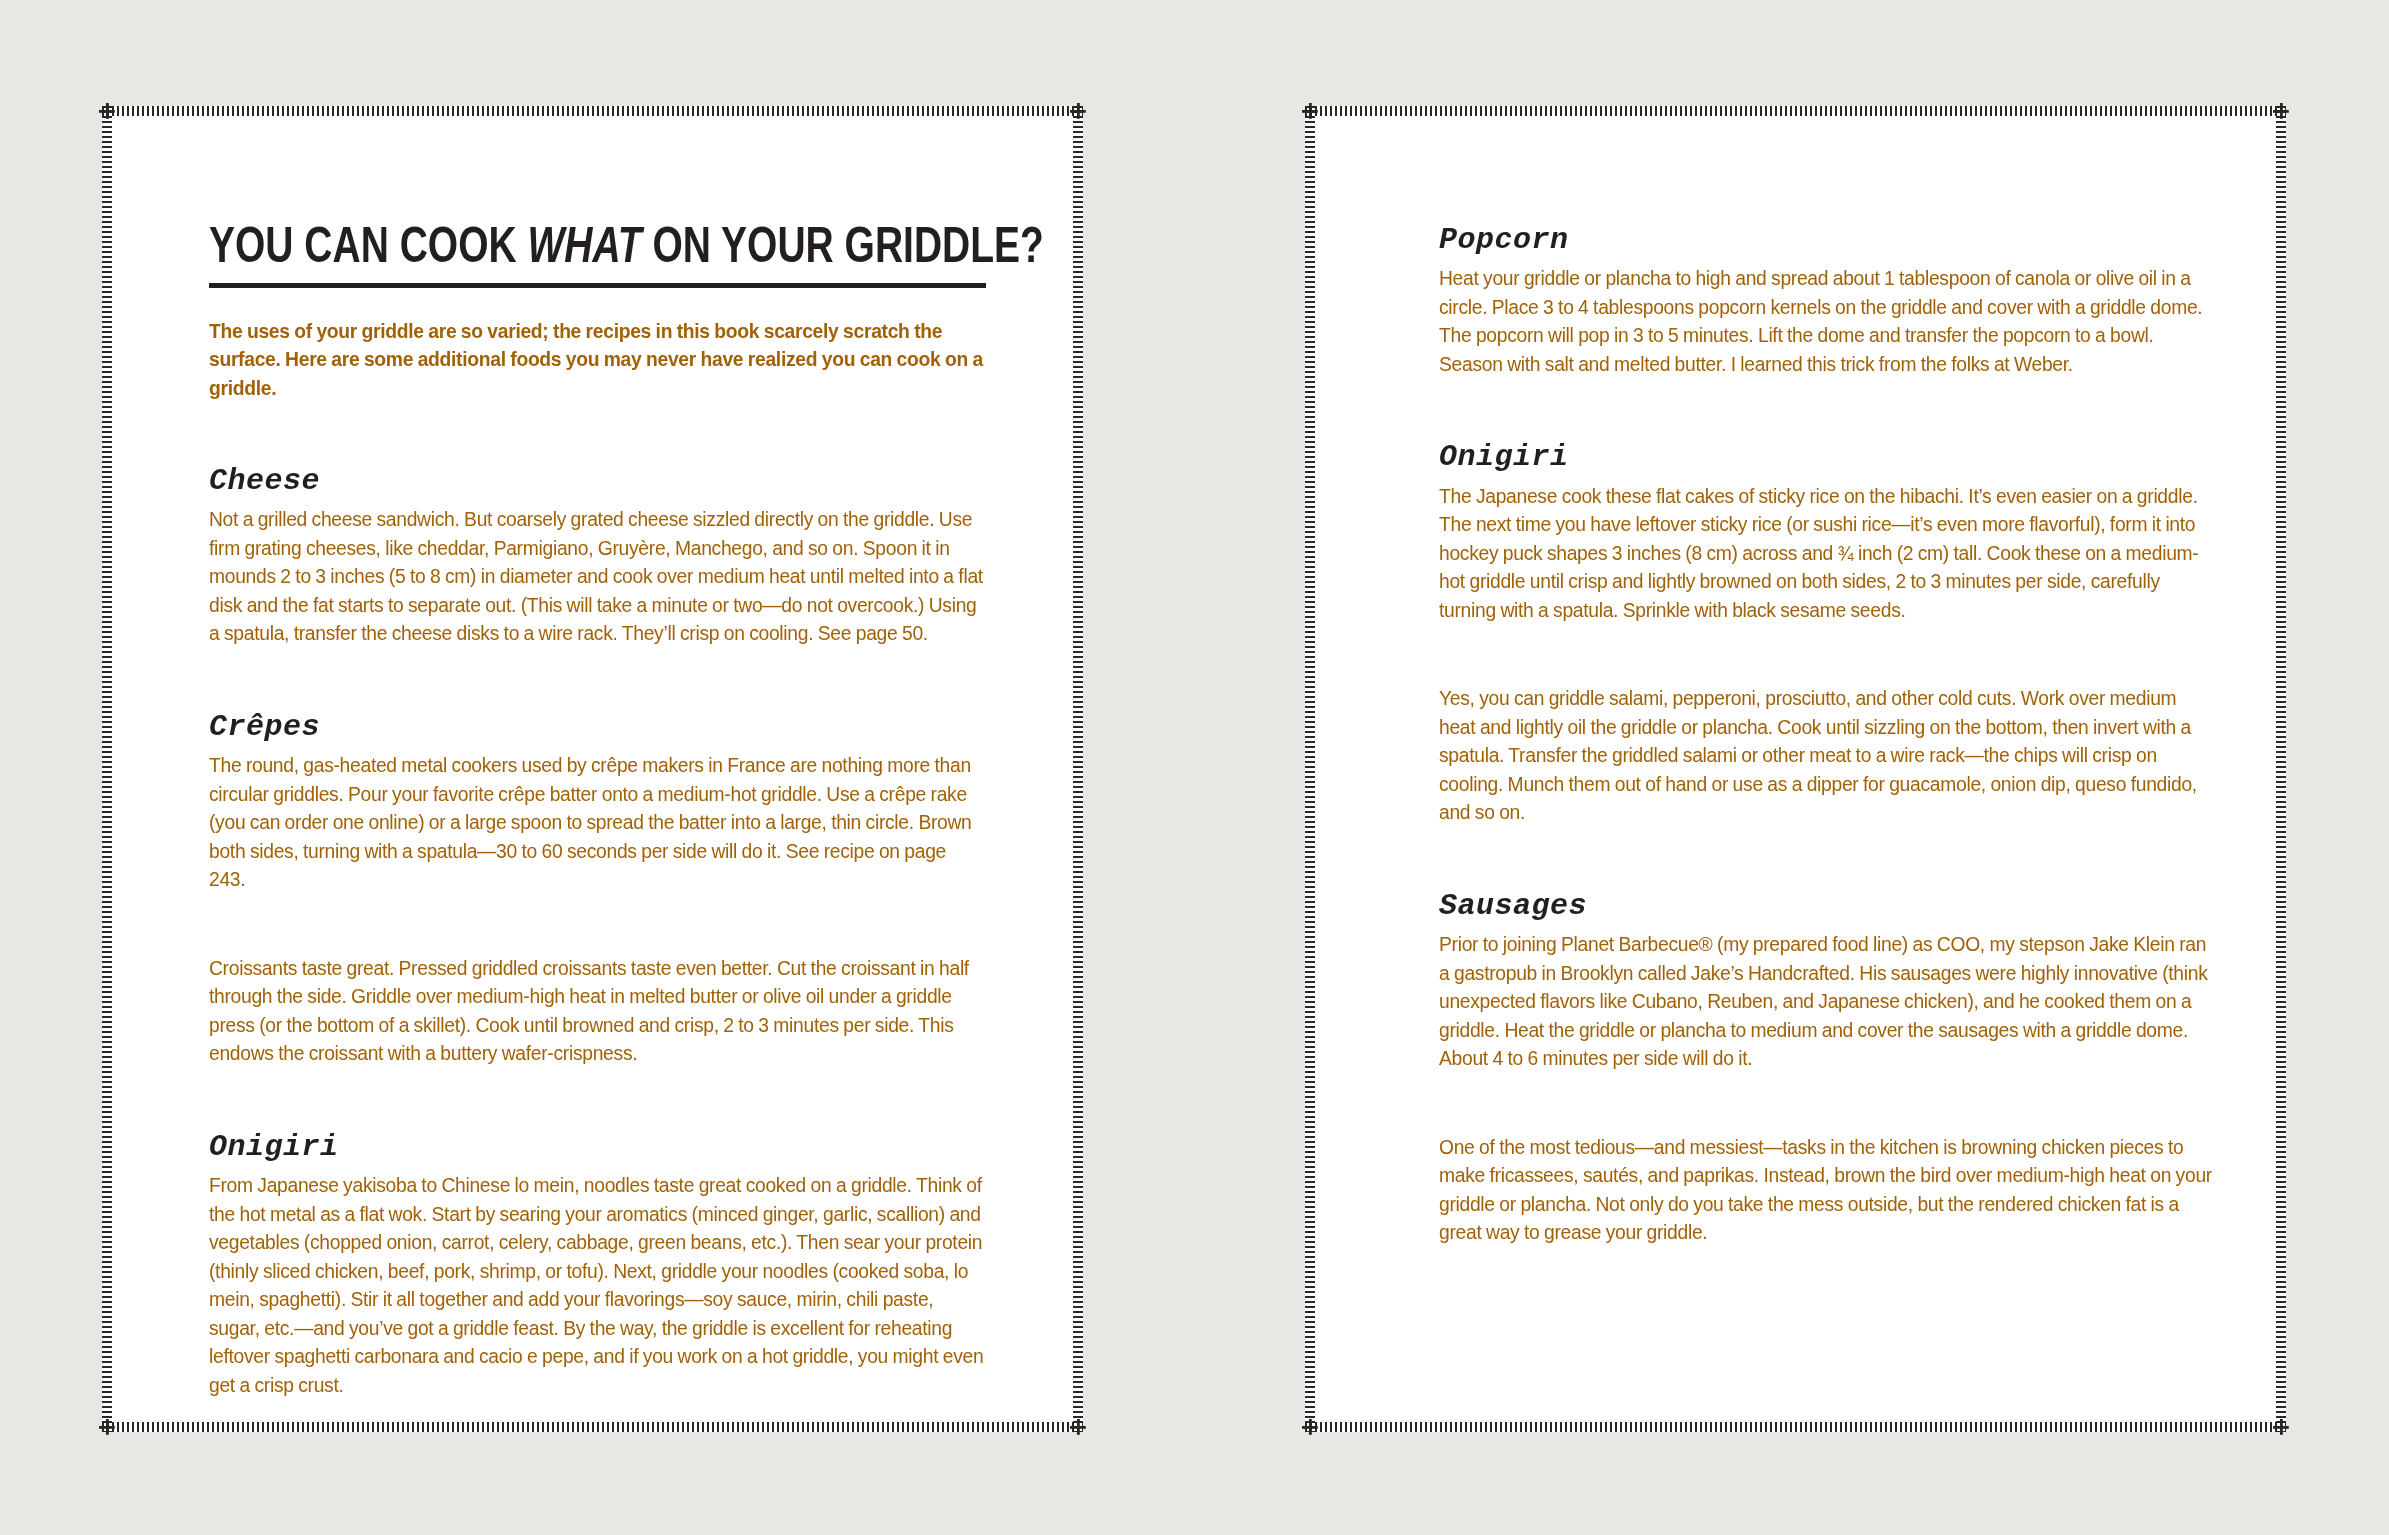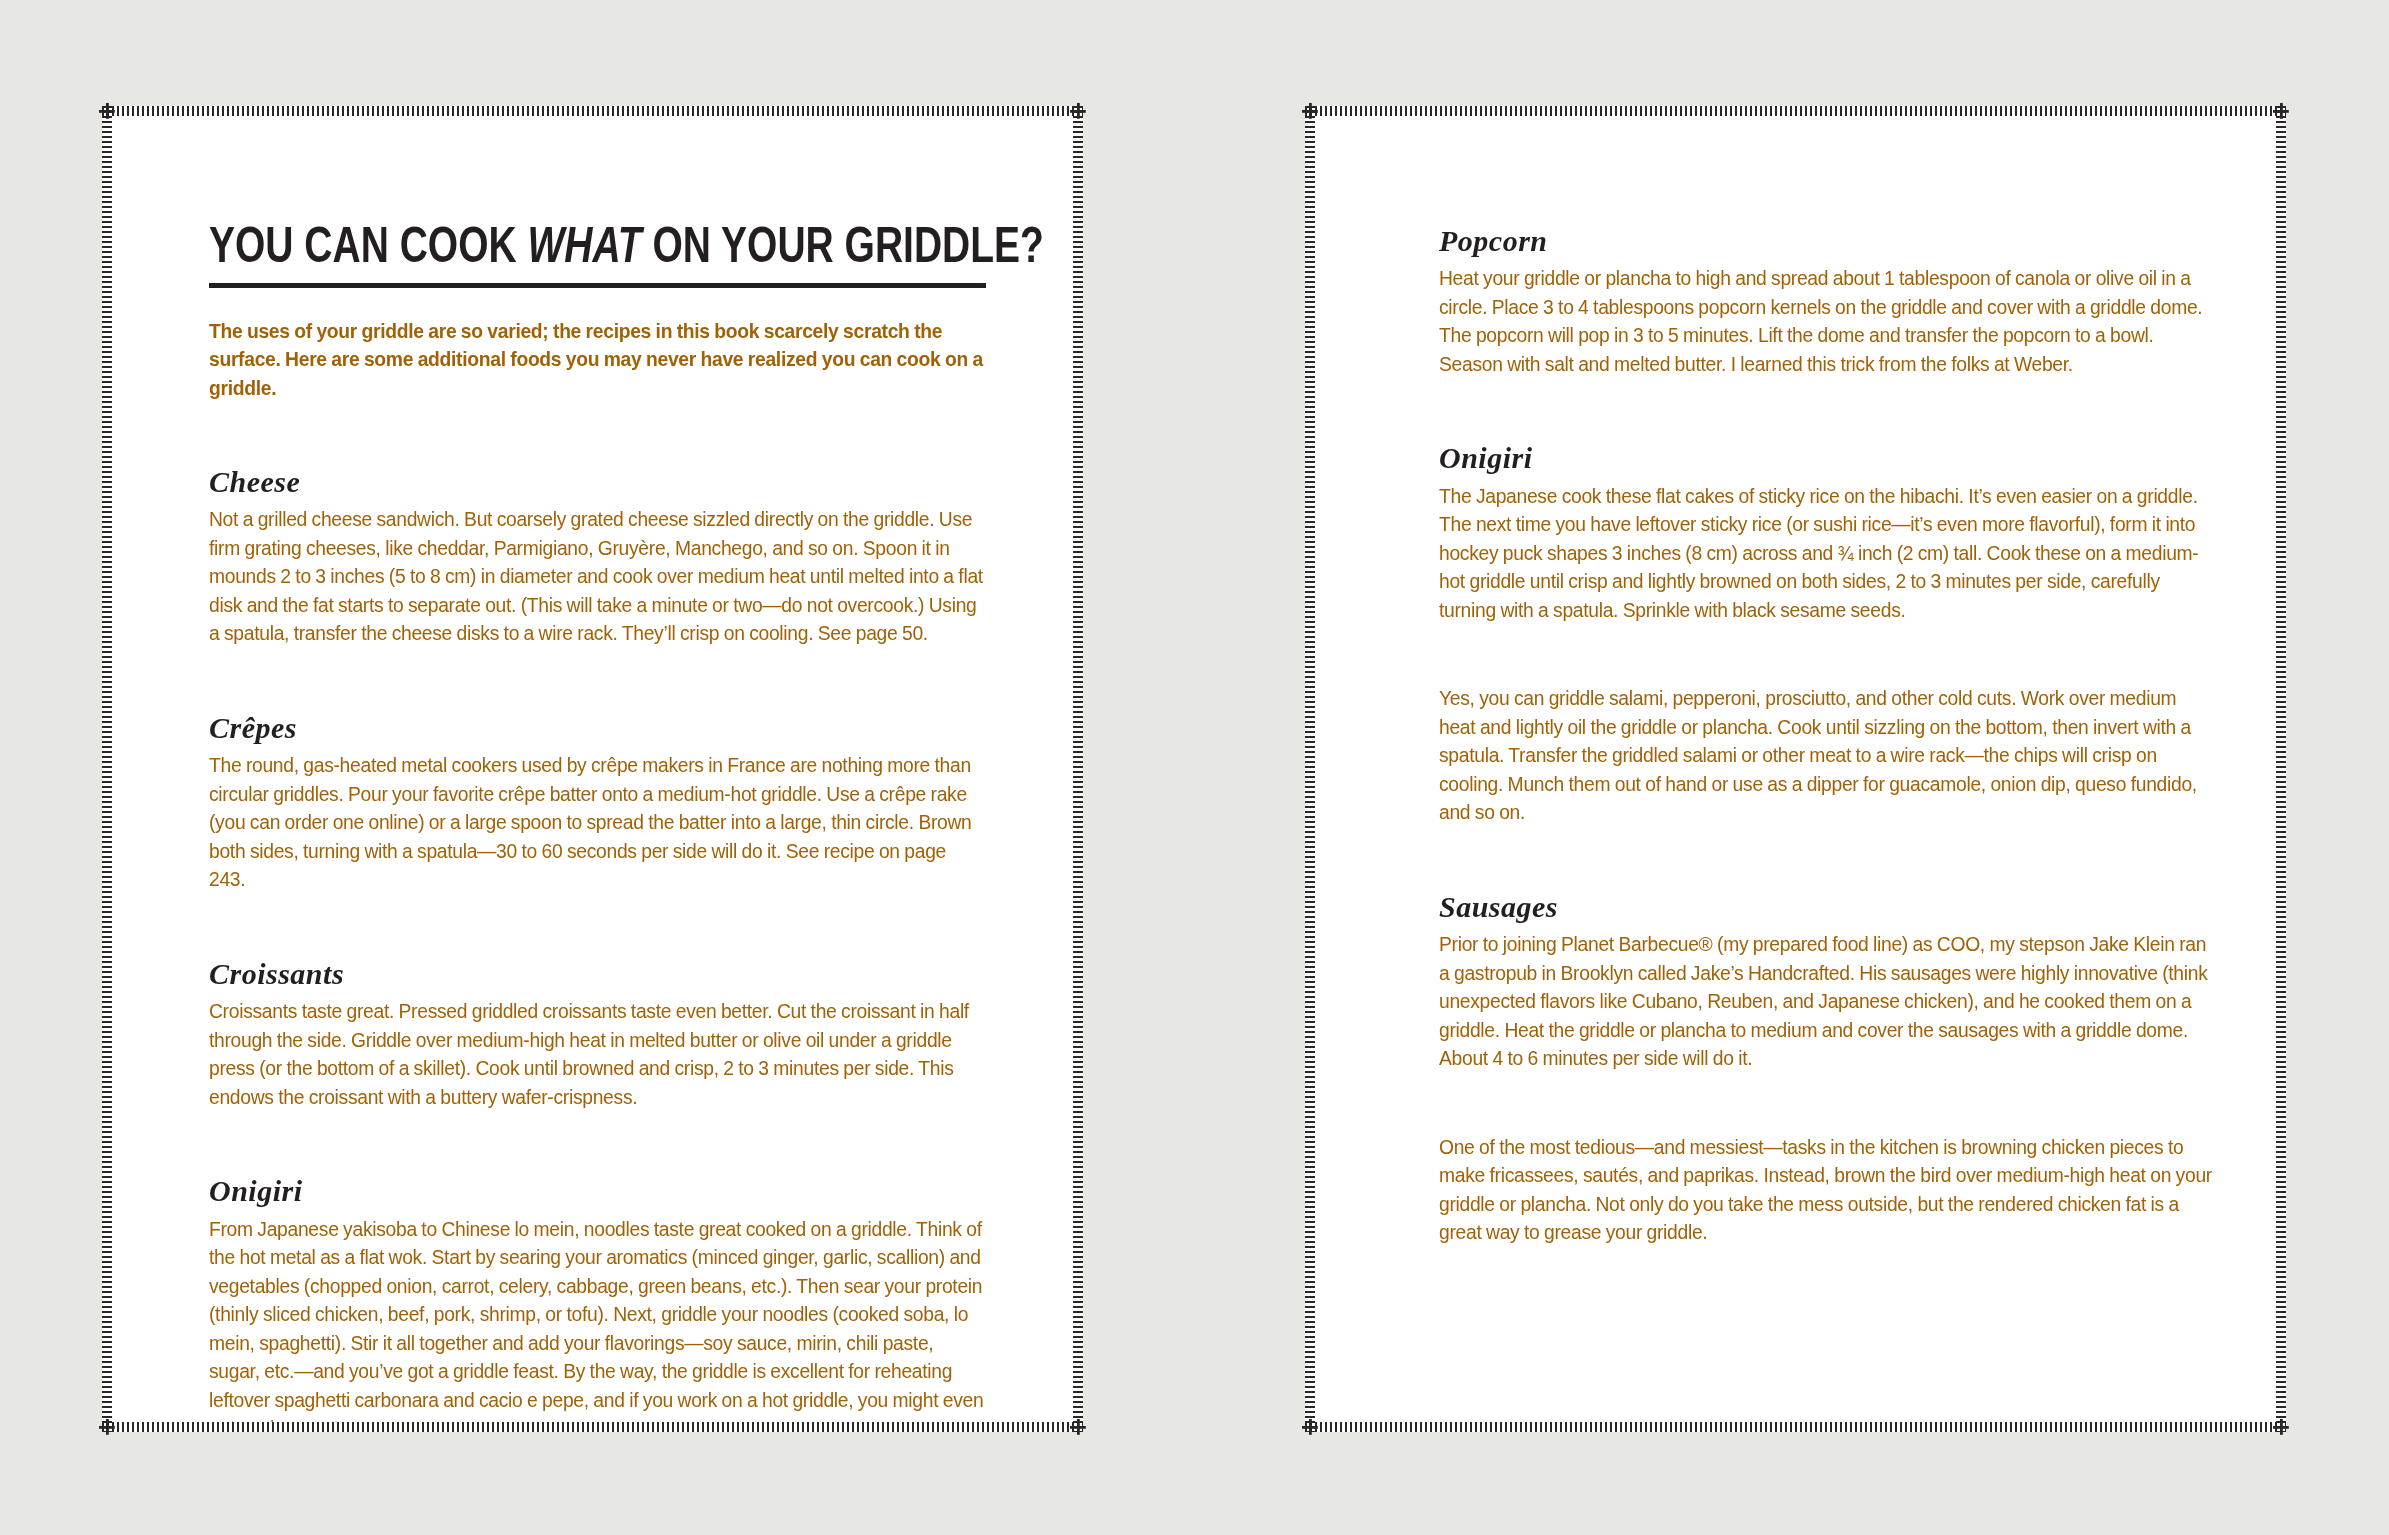--- a/index.html
+++ b/index.html
@@ -83,21 +83,21 @@
     font-size: 19.3px;
     line-height: 28.5px;
     letter-spacing: -0.3px;
     word-spacing: -0.5px;
     color: #a16207;
   }
   .intro { margin-top: 30px; font-weight: bold; }
   .section { margin-top: 60px; }
   .section:first-child { margin-top: 0; }
   h2.script-head {
-    font-family: Liberation Serif, serif;
+    font-family: Liberation Mono, monospace;
     font-style: italic;
     font-weight: 700;
     font-size: 30px;
     line-height: 37px;
     margin-bottom: 6.4px;
     letter-spacing: 0.5px;
   }
 </style>
 </head>
 <body>
@@ -124,21 +124,20 @@
         <h2 class="script-head">Cheese</h2>
         <p class="body-text">Not a grilled cheese sandwich. But coarsely grated cheese sizzled directly on the griddle. Use firm grating cheeses, like cheddar, Parmigiano, Gruyère, Manchego, and so on. Spoon it in mounds 2 to 3 inches (5 to 8 cm) in diameter and cook over medium heat until melted into a flat disk and the fat starts to separate out. (This will take a minute or two—do not overcook.) Using a spatula, transfer the cheese disks to a wire rack. They’ll crisp on cooling. See page 50.</p>
       </div>
 
       <div class="section">
         <h2 class="script-head">Crêpes</h2>
         <p class="body-text">The round, gas-heated metal cookers used by crêpe makers in France are nothing more than circular griddles. Pour your favorite crêpe batter onto a medium-hot griddle. Use a crêpe rake (you can order one online) or a large spoon to spread the batter into a large, thin circle. Brown both sides, turning with a spatula—30 to 60 seconds per side will do it. See recipe on page 243.</p>
       </div>
 
       <div class="section">
-        <h2 class="script-head">Croissants</h2>
         <p class="body-text">Croissants taste great. Pressed griddled croissants taste even better. Cut the croissant in half through the side. Griddle over medium-high heat in melted butter or olive oil under a griddle press (or the bottom of a skillet). Cook until browned and crisp, 2 to 3 minutes per side. This endows the croissant with a buttery wafer-crispness.</p>
       </div>
 
       <div class="section">
         <h2 class="script-head">Onigiri</h2>
         <p class="body-text">From Japanese yakisoba to Chinese lo mein, noodles taste great cooked on a griddle. Think of the hot metal as a flat wok. Start by searing your aromatics (minced ginger, garlic, scallion) and vegetables (chopped onion, carrot, celery, cabbage, green beans, etc.). Then sear your protein (thinly sliced chicken, beef, pork, shrimp, or tofu). Next, griddle your noodles (cooked soba, lo mein, spaghetti). Stir it all together and add your flavorings—soy sauce, mirin, chili paste, sugar, etc.—and you’ve got a griddle feast. By the way, the griddle is excellent for reheating leftover spaghetti carbonara and cacio e pepe, and if you work on a hot griddle, you might even get a crisp crust.</p>
       </div>
     </div>
   </div>
 

